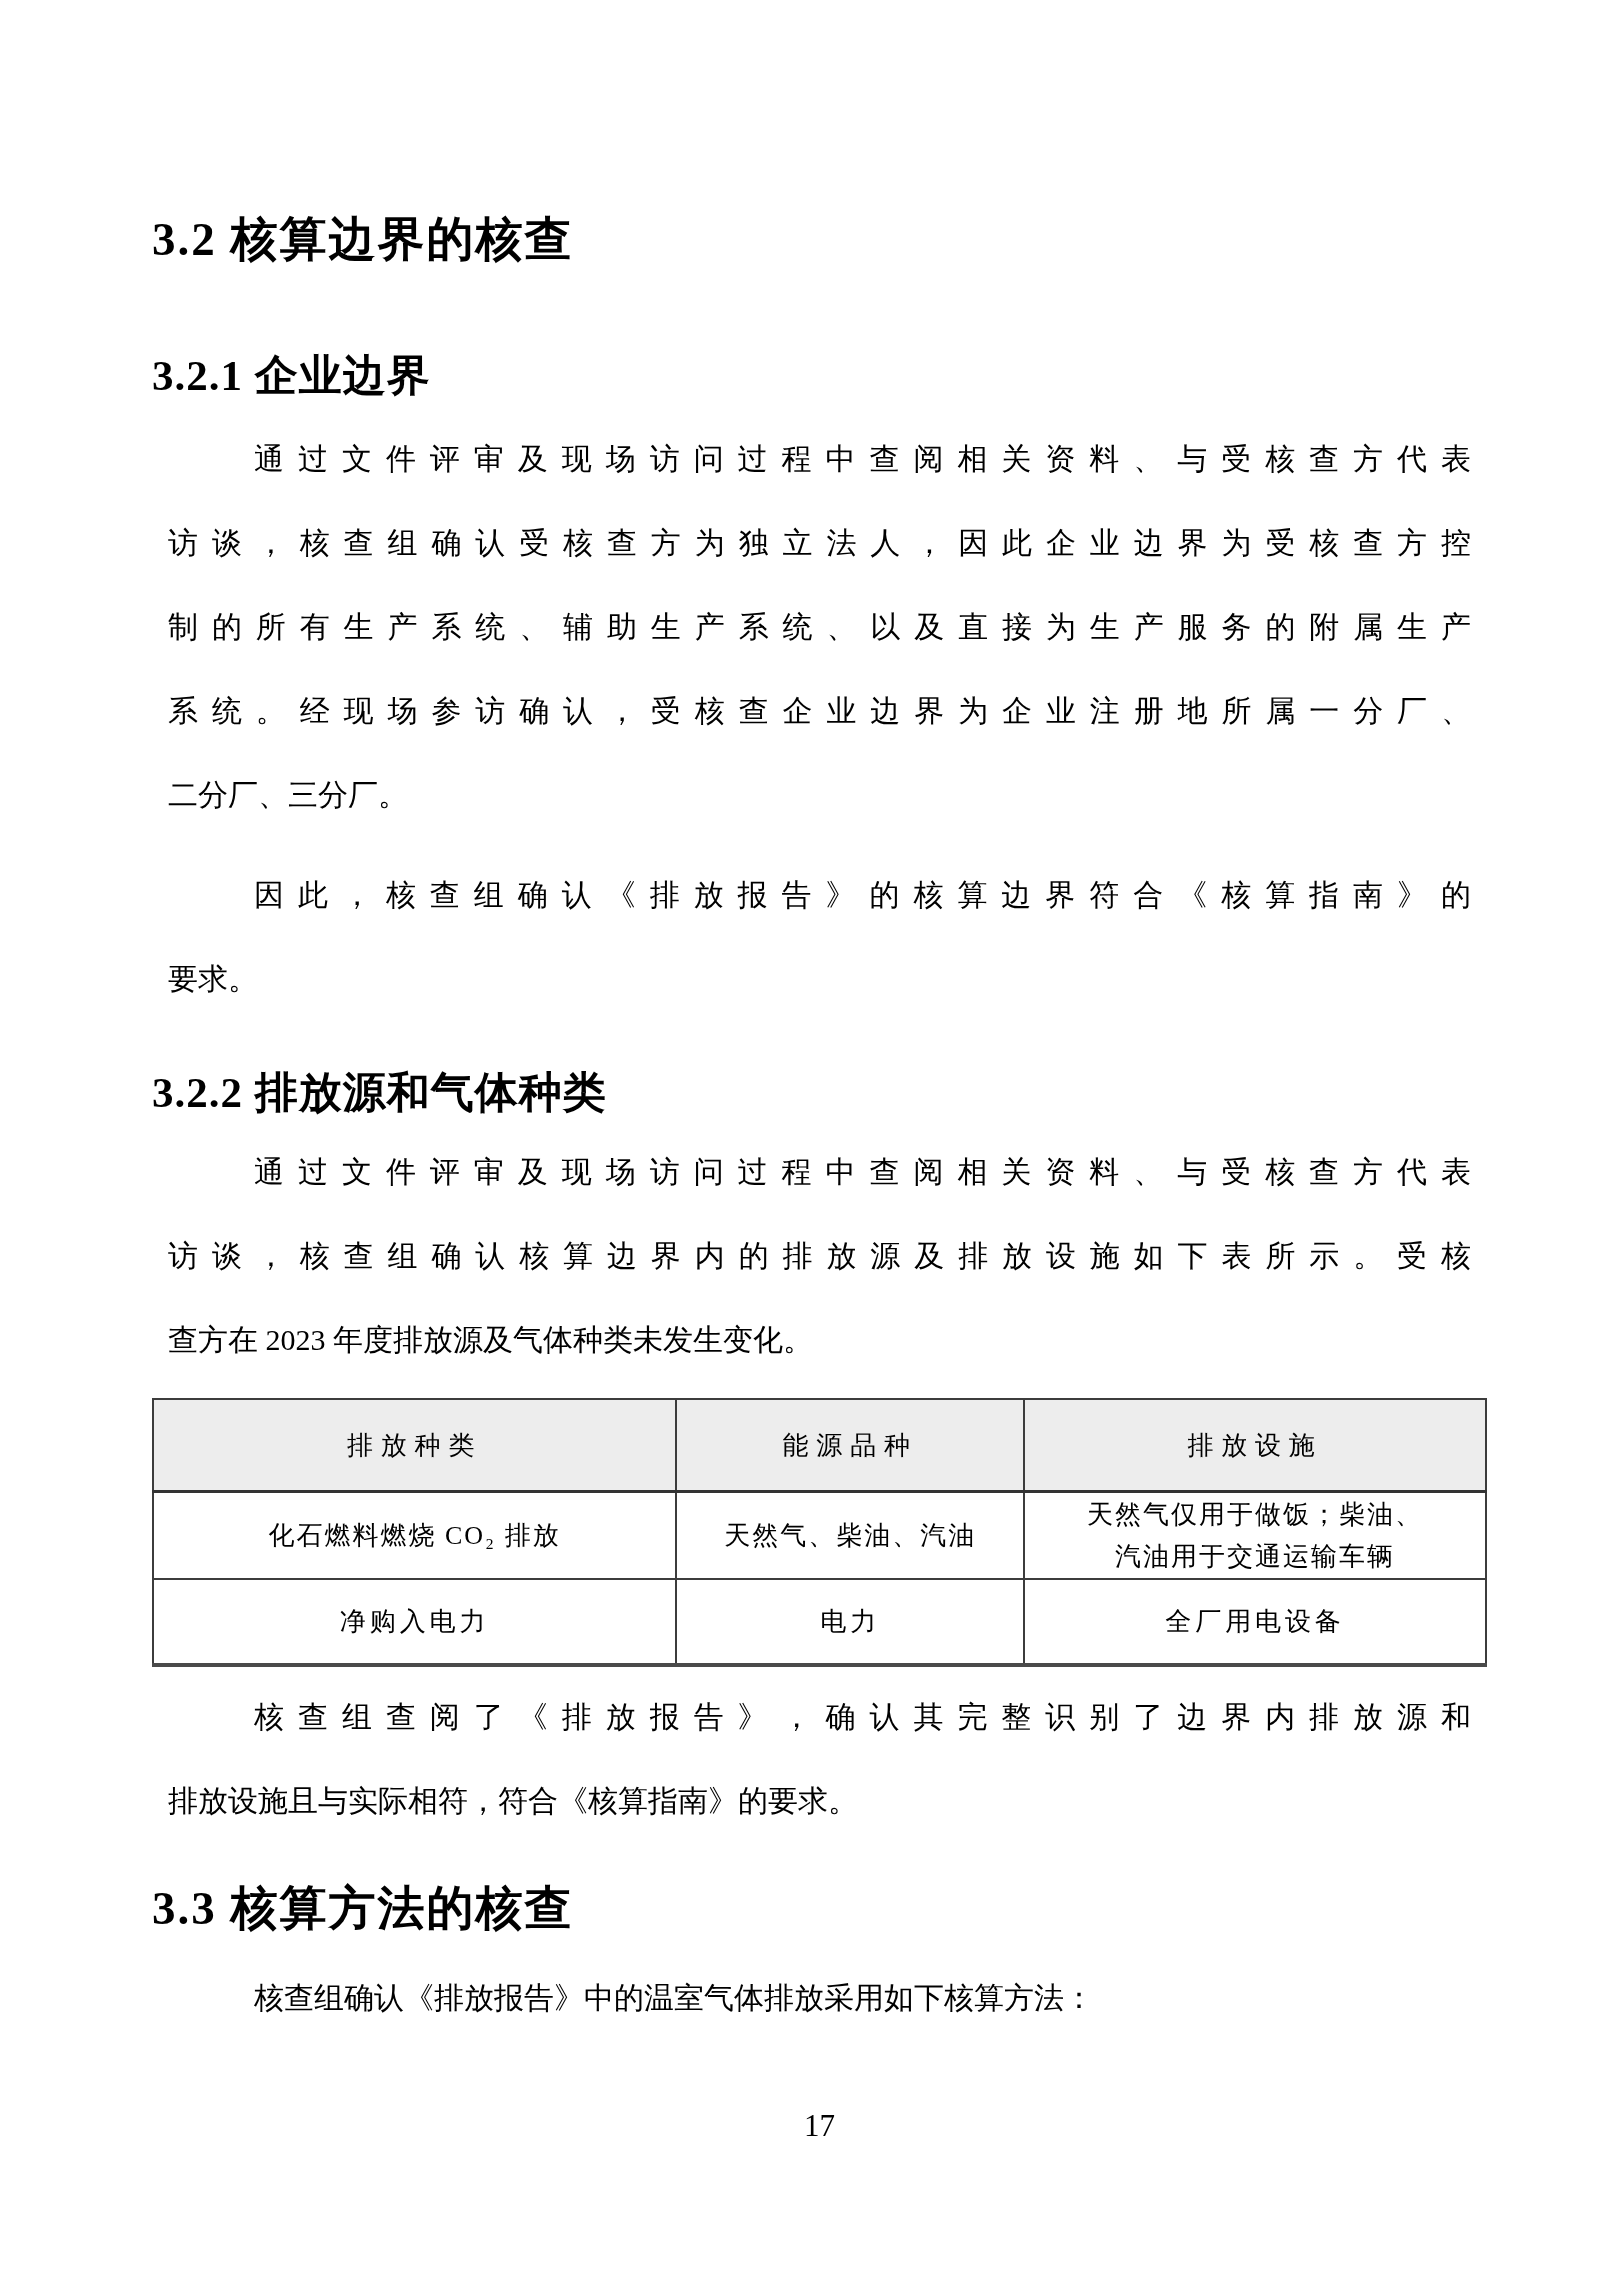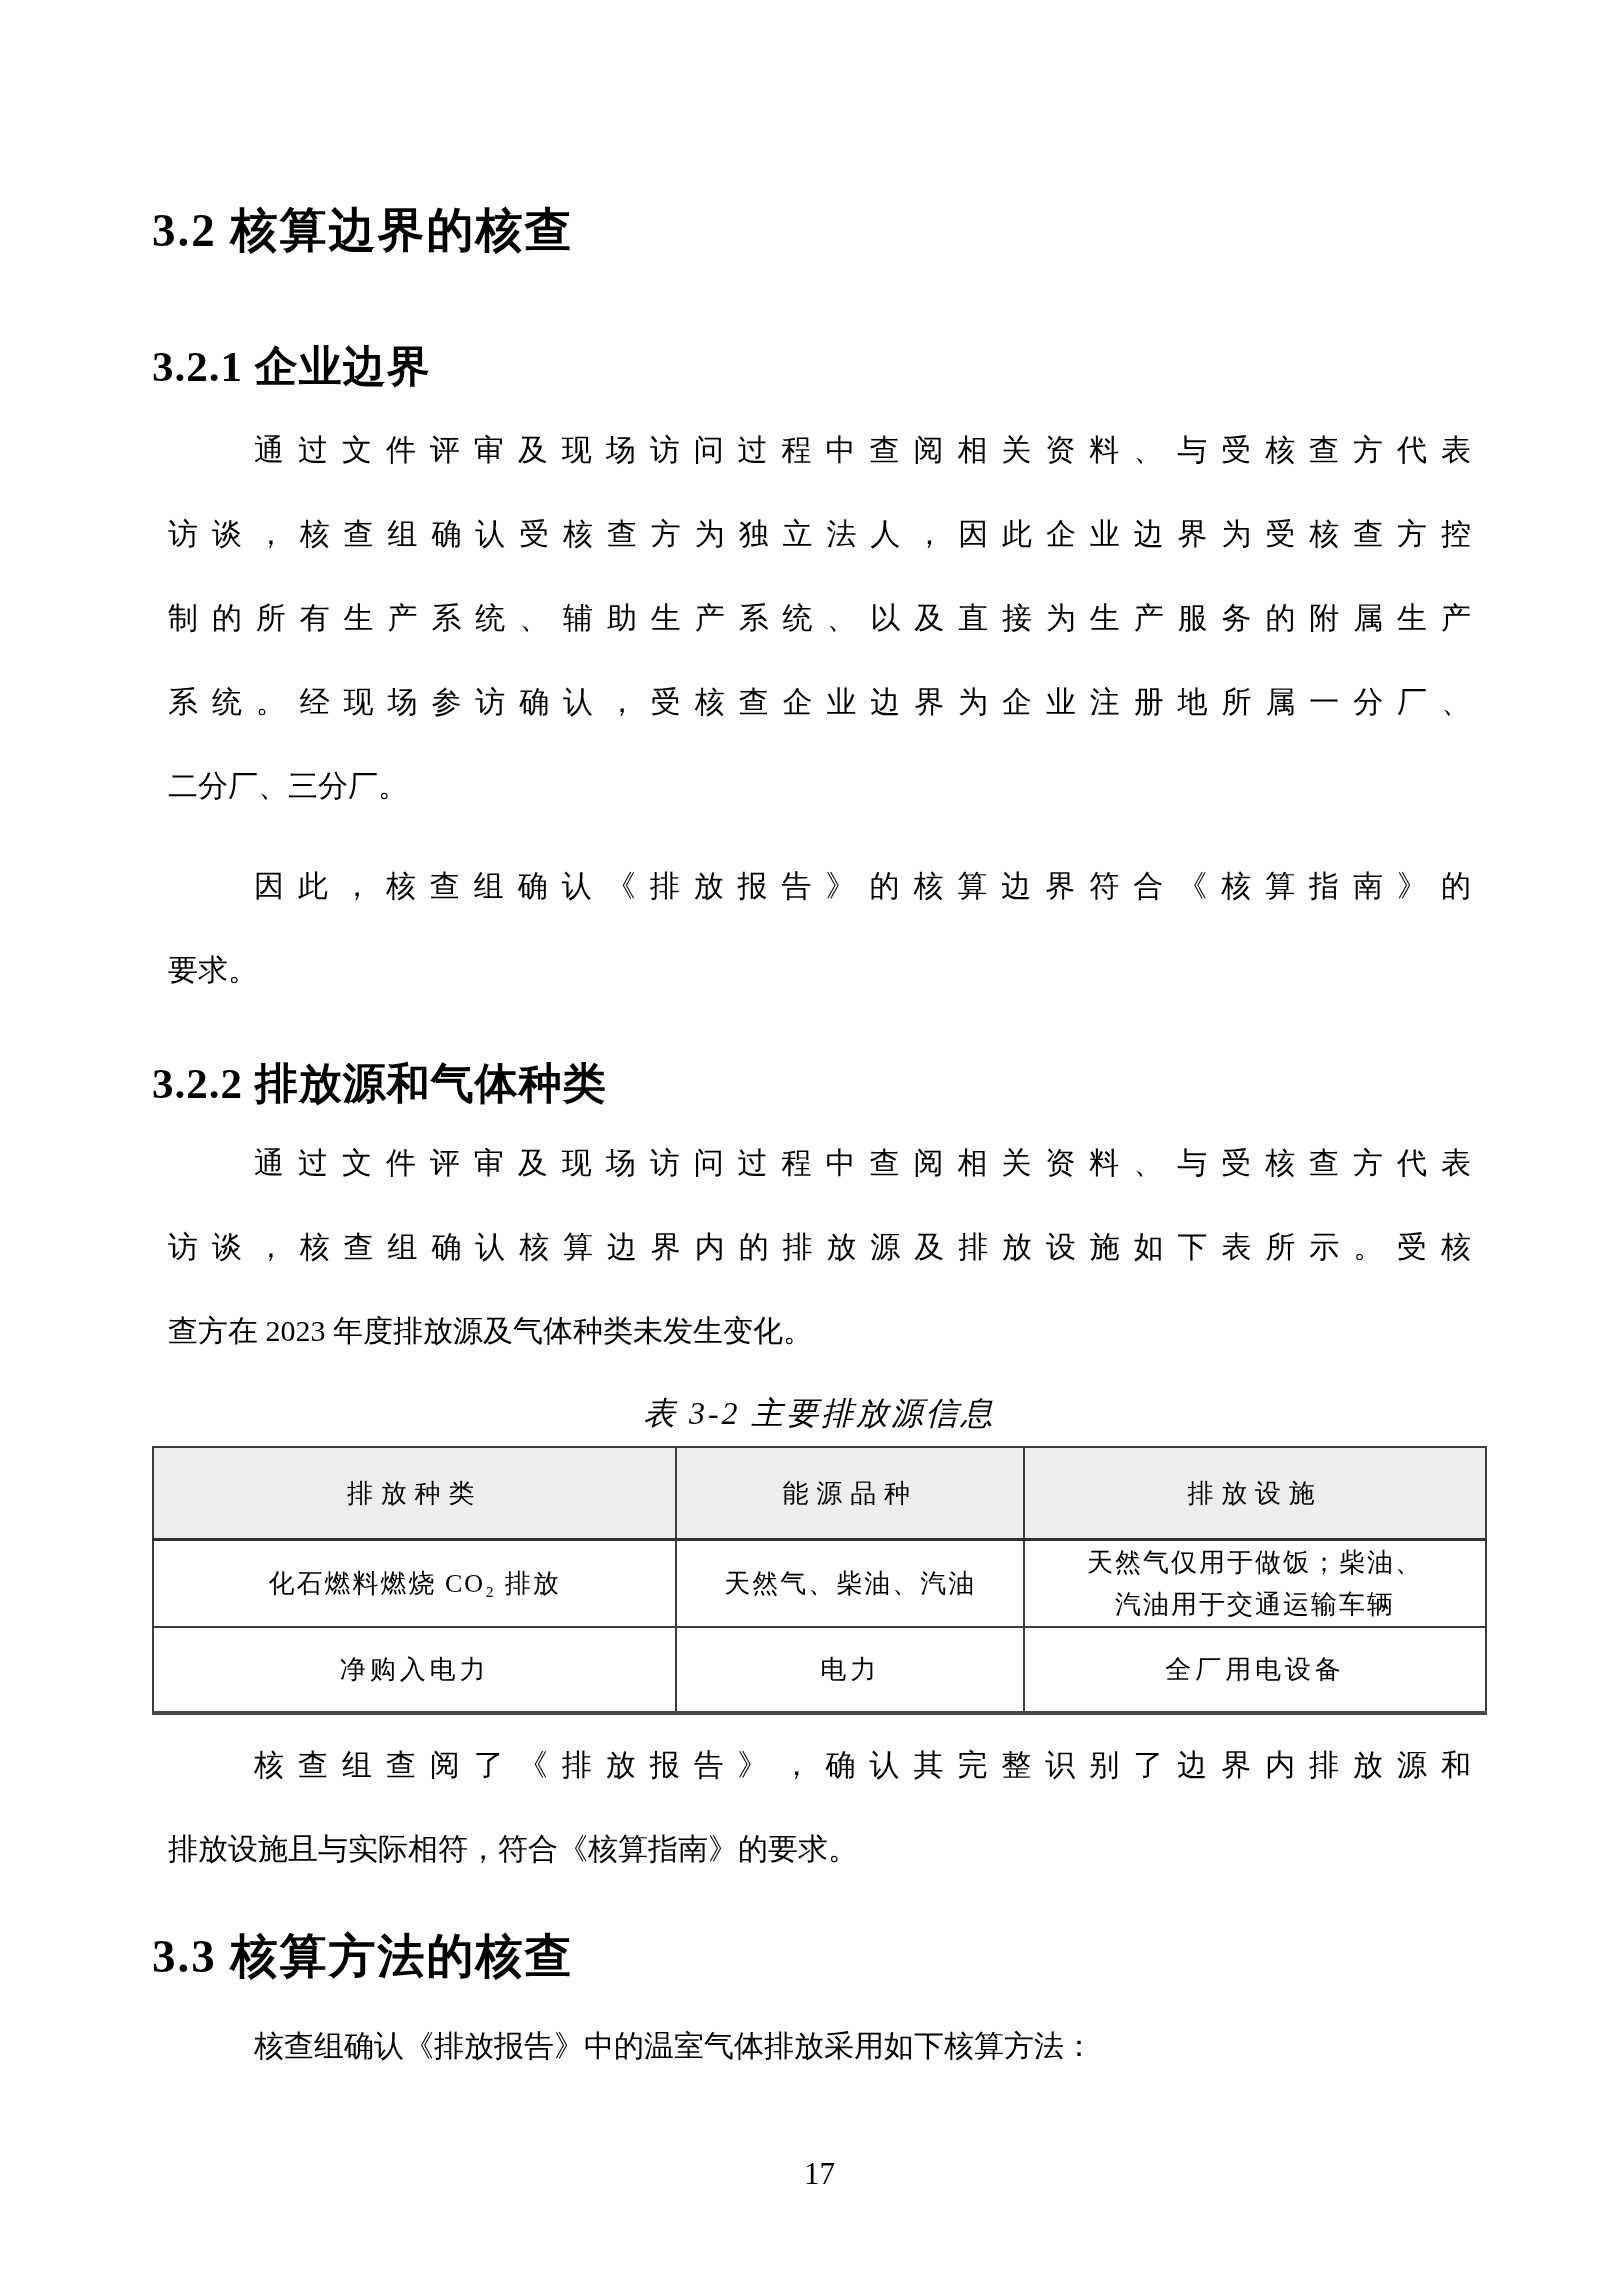--- a/index.html
+++ b/index.html
@@ -11,21 +11,21 @@
     width: 1621px;
     height: 2293px;
     position: relative;
     font-family: "Liberation Serif", "DejaVu Serif", serif;
     color: #000000;
     overflow: hidden;
   }
   .page {
     position: absolute;
     left: 152px;
-    top: 0;
+    top: 9px;
     width: 1335px;
   }
   .h-level1 {
     margin: 0;
     font-size: 47px;
     line-height: 59px;
     font-weight: bold;
     letter-spacing: 2px;
   }
   .h1-s32 { margin-top: 201px; }
@@ -124,21 +124,20 @@
   </div>
 
   <h3 class="h-level2 h2-s322">3.2.2 排放源和气体种类</h3>
 
   <div class="para p3">
     <div class="line indent">通过文件评审及现场访问过程中查阅相关资料、与受核查方代表</div>
     <div class="line">访谈，核查组确认核算边界内的排放源及排放设施如下表所示。受核</div>
     <div class="line-last">查方在 2023 年度排放源及气体种类未发生变化。</div>
   </div>
 
-  <div class="table-caption">表 3-2 主要排放源信息</div>
 
   <table class="src-table">
     <colgroup>
       <col class="col1">
         <col class="col2">
         <col class="col3">
     </colgroup>
     <thead>
       <tr>
         <th>排放种类</th>

